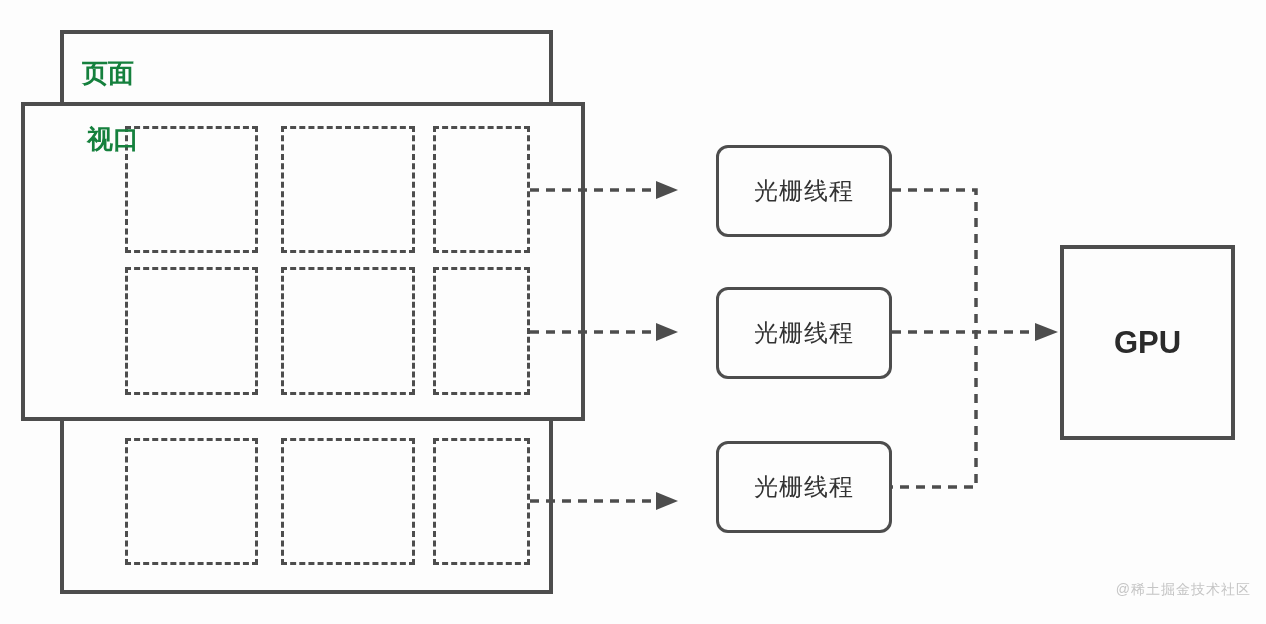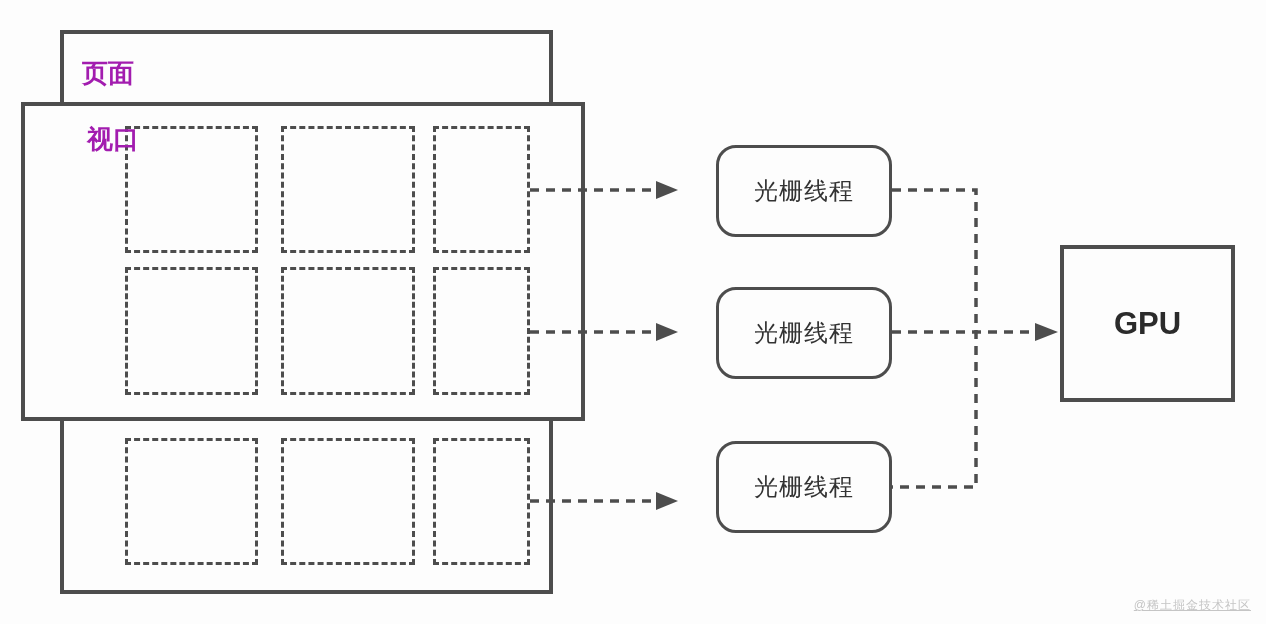--- a/index.html
+++ b/index.html
@@ -13,43 +13,43 @@
     position:absolute; box-sizing:border-box;
     border:4px solid #4d4d4d; background:#fdfdfd;
   }
   .tile {
     position:absolute; box-sizing:border-box;
     border:3px dashed #4d4d4d; background:transparent;
     z-index:4;
   }
   .corner-label {
     position:absolute; font-size:26px; font-weight:600;
-    color:#a21caf; z-index:5; line-height:1;
+    color:#15803d; z-index:5; line-height:1;
   }
   .raster-box {
     position:absolute; box-sizing:border-box; left:716px;
     width:176px; height:92px;
-    border:3.5px solid #4d4d4d; border-radius:20px;
+    border:3.5px solid #4d4d4d; border-radius:12px;
     background:#fdfdfd; z-index:5;
     display:flex; align-items:center; justify-content:center;
     font-size:24px; color:#333333; letter-spacing:1px;
   }
   .gpu-box {
-    position:absolute; left:1060px; top:245px; width:175px; height:157px;
+    position:absolute; left:1060px; top:245px; width:175px; height:195px;
     box-sizing:border-box; border:4px solid #4d4d4d; background:#fdfdfd;
     display:flex; align-items:center; justify-content:center;
     font-size:31px; font-weight:bold; color:#2b2b2b; z-index:5;
   }
   .arrow-layer {
     position:absolute; left:0; top:0; width:1266px; height:624px;
     z-index:6; pointer-events:none;
   }
   .watermark {
-    position:absolute; right:15px; top:597px;
-    font-size:12px; color:#c5c5c5; z-index:7; letter-spacing:1px;text-decoration:underline;
+    position:absolute; right:15px; top:581px;
+    font-size:14px; color:#c5c5c5; z-index:7; letter-spacing:1px;
   }
   
   .page-box { z-index:1; }
   .viewport-box { z-index:2; }
 </style>
 </head>
 <body>
 
 <div class="canvas">
 

